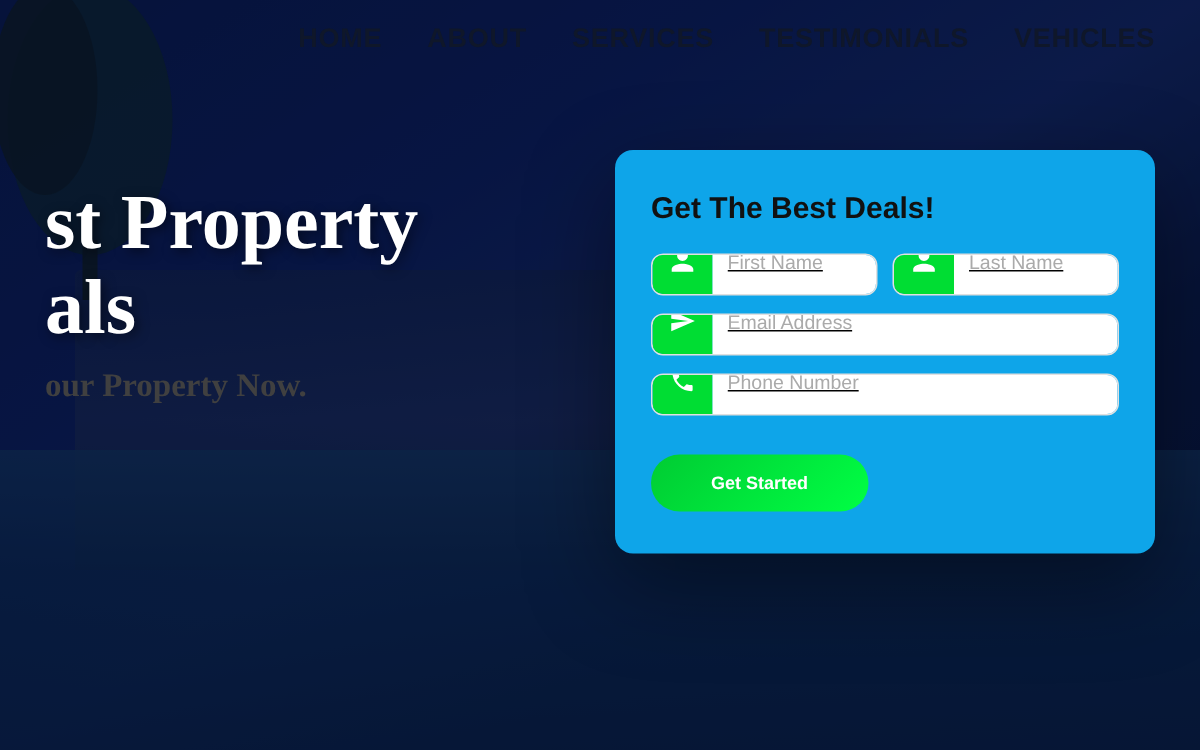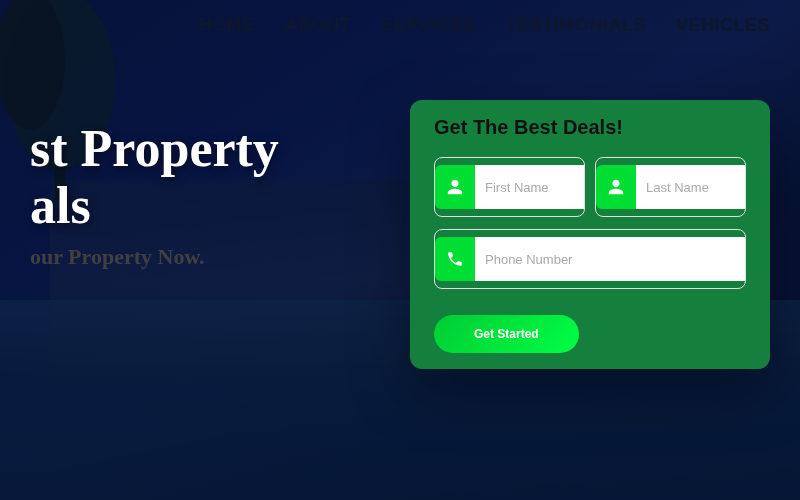--- a/index.html
+++ b/index.html
@@ -116,48 +116,49 @@
       margin-top: 10px;
       display: block;
     }
 
     
     .form-card {
       position: absolute;
       top: 100px;
       right: 30px;
       width: 360px;
-      background: #15803d;
+      background: #0ea5e9;
       border-radius: 12px;
-      padding: 16px 24px;
+      padding: 28px 24px;
       z-index: 10;
       box-shadow: 0 20px 60px rgba(0,0,0,0.4);
     }
 
     .form-card h2 {
       font-size: 20px;
       font-weight: 700;
       color: #111;
       margin-bottom: 18px;
     }
 
     .form-row {
       display: flex;
       gap: 10px;
       margin-bottom: 12px;
     }
 
     .input-group {
       display: flex;
-      align-items: center;
+      align-items: flex-end;
       border: 1.5px solid #e0e0e0;
       border-radius: 8px;
       overflow: hidden;
       flex: 1;
-      height: 60px;
+      height: 28px;
+      text-decoration: underline;
     }
 
     .input-icon {
       width: 40px;
       height: 44px;
       background: #00dd33;
       display: flex;
       align-items: center;
       justify-content: center;
       flex-shrink: 0;
@@ -275,20 +276,28 @@
       <div class="input-icon">
         <svg viewBox="0 0 24 24">
           <path d="M12 12c2.7 0 4.8-2.1 4.8-4.8S14.7 2.4 12 2.4 7.2 4.5 7.2 7.2 9.3 12 12 12zm0 2.4c-3.2 0-9.6 1.6-9.6 4.8v2.4h19.2v-2.4c0-3.2-6.4-4.8-9.6-4.8z"></path>
         </svg>
       </div>
       <input type="text" placeholder="Last Name" style="">
     </div>
   </div>
 
   
+  <div class="input-group full-width">
+    <div class="input-icon">
+      <svg viewBox="0 0 24 24">
+        <path d="M2.01 21L23 12 2.01 3 2 10l15 2-15 2z"></path>
+      </svg>
+    </div>
+    <input type="email" placeholder="Email Address" style="">
+  </div>
 
   
   <div class="input-group full-width">
     <div class="input-icon">
       <svg viewBox="0 0 24 24">
         <path d="M6.6 10.8c1.4 2.8 3.8 5.1 6.6 6.6l2.2-2.2c.3-.3.7-.4 1-.2 1.1.4 2.3.6 3.6.6.6 0 1 .4 1 1V20c0 .6-.4 1-1 1-9.4 0-17-7.6-17-17 0-.6.4-1 1-1h3.5c.6 0 1 .4 1 1 0 1.3.2 2.5.6 3.6.1.3 0 .7-.2 1L6.6 10.8z"></path>
       </svg>
     </div>
     <input type="tel" placeholder="Phone Number" style="">
   </div>

